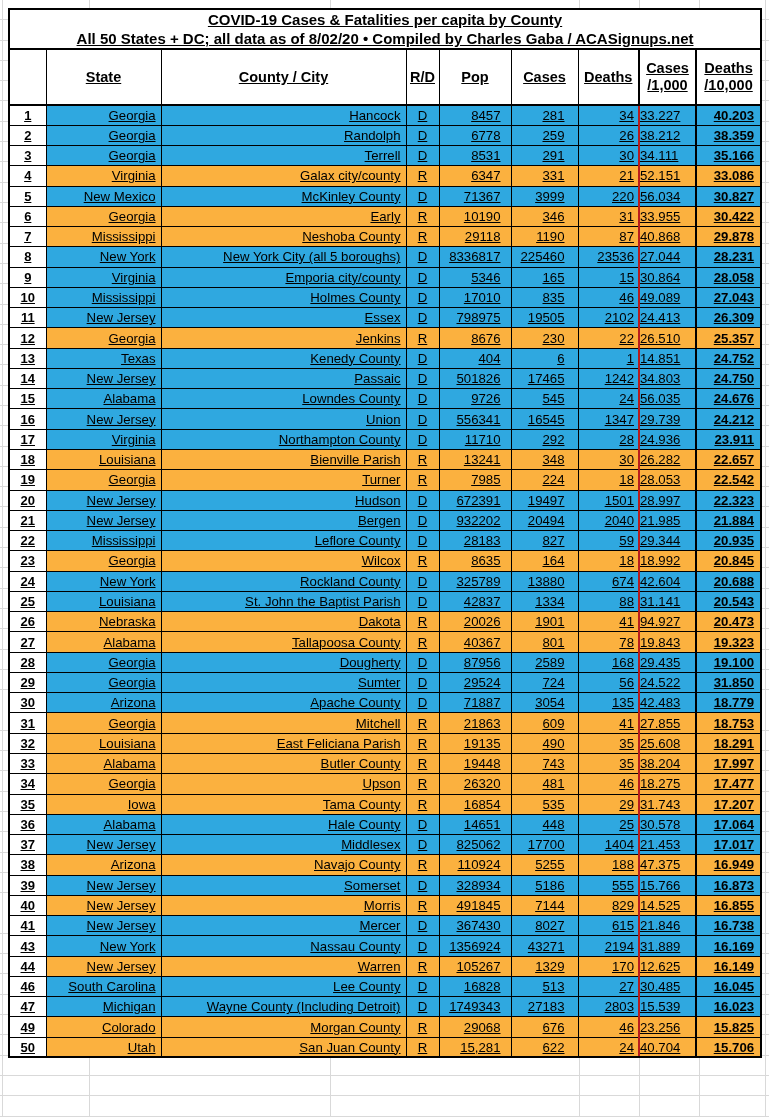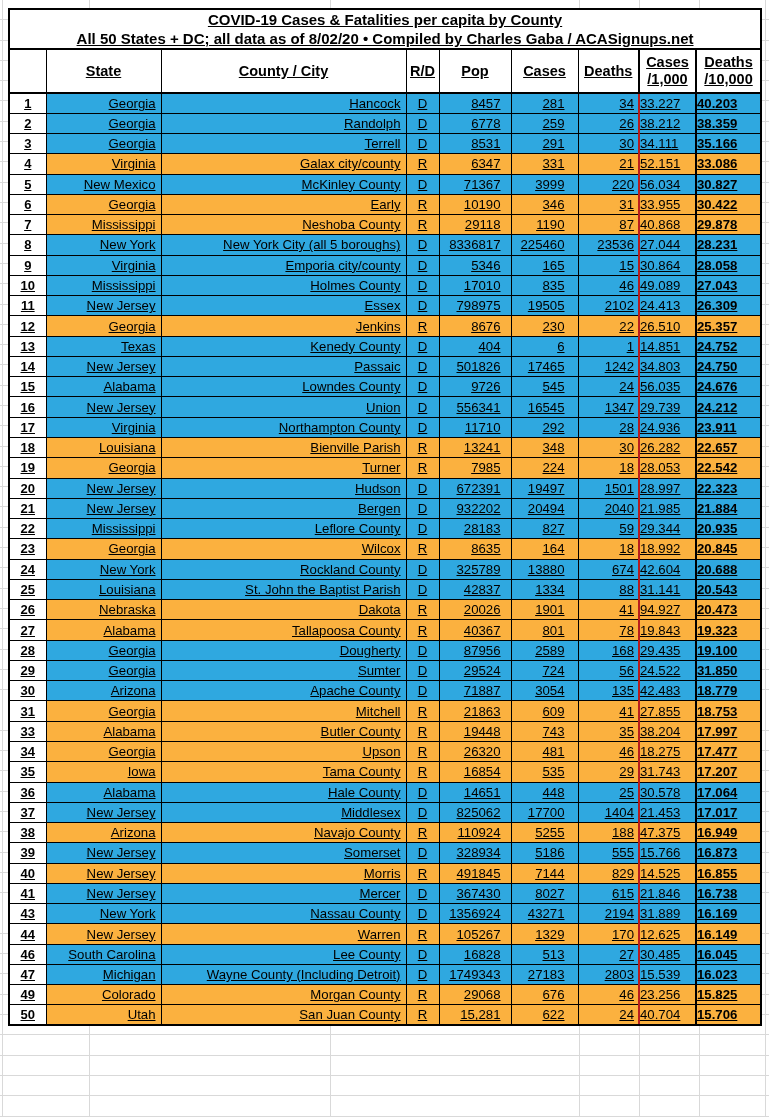--- a/index.html
+++ b/index.html
@@ -32,21 +32,21 @@
   tr.dem td{background:var(--dem);}
   tr.rep td{background:var(--rep);}
   td.c-num{background:#fff !important;font-weight:bold;text-align:center;font-size:13px;}
   td.c-state{text-align:right;padding-right:5px;}
   td.c-county{text-align:right;padding-right:5px;}
   td.c-rd{text-align:center;}
   td.c-pop{text-align:right;padding-right:10px;}
   td.c-cases{text-align:right;padding-right:13px;}
   td.c-deaths{text-align:right;padding-right:4px;}
   td.c-c1k{text-align:left;padding-right:0;border-left:2px solid #b91c1c;}
-  td.c-d10k{text-align:left;padding-right:6px;font-weight:bold;border-left:2px solid #000;margin-left:9px;}
+  td.c-d10k{text-align:right;padding-right:6px;font-weight:bold;border-left:2px solid #000;margin-left:9px;}
 </style>
 </head>
 <body>
 
 <div class="vgrid" style="left:2px;"></div>
 <div class="vgrid" style="left:89px;"></div>
 <div class="vgrid" style="left:330px;"></div>
 <div class="vgrid" style="left:579px;"></div>
 <div class="vgrid" style="left:639px;"></div>
 <div class="vgrid" style="left:699px;"></div>
@@ -65,21 +65,21 @@
         <col style="width:57px">
         <col style="width:65px">
     </colgroup>
     <thead>
       <tr style="height:40px;">
         <td colspan="9" class="titlecell">
           <div class="title-line">COVID-19 Cases &amp; Fatalities per capita by County</div>
           <div class="title-line">All 50 States + DC; all data as of 8/02/20  • Compiled by Charles Gaba / ACASignups.net</div>
         </td>
       </tr>
-      <tr class="colhead" style="height:44px;">
+      <tr class="colhead" style="height:56px;">
         <th></th>
         <th>State</th>
         <th>County / City</th>
         <th>R/D</th>
         <th>Pop</th>
         <th>Cases</th>
         <th>Deaths</th>
         <th class="h-c1k two-line">
           <div>Cases</div>
           <div>/1,000</div>
@@ -426,20 +426,31 @@
           <td class="c-state">Georgia</td>
           <td class="c-county">Mitchell</td>
           <td class="c-rd">R</td>
           <td class="c-pop">21863</td>
           <td class="c-cases">609</td>
           <td class="c-deaths">41</td>
           <td class="c-c1k">27.855</td>
           <td class="c-d10k">18.753</td>
         </tr>
         <tr class="rep">
+          <td class="c-num">32</td>
+          <td class="c-state">Louisiana</td>
+          <td class="c-county">East Feliciana Parish</td>
+          <td class="c-rd">R</td>
+          <td class="c-pop">19135</td>
+          <td class="c-cases">490</td>
+          <td class="c-deaths">35</td>
+          <td class="c-c1k">25.608</td>
+          <td class="c-d10k">18.291</td>
+        </tr>
+        <tr class="rep">
           <td class="c-num">33</td>
           <td class="c-state">Alabama</td>
           <td class="c-county">Butler County</td>
           <td class="c-rd">R</td>
           <td class="c-pop">19448</td>
           <td class="c-cases">743</td>
           <td class="c-deaths">35</td>
           <td class="c-c1k">38.204</td>
           <td class="c-d10k">17.997</td>
         </tr>

